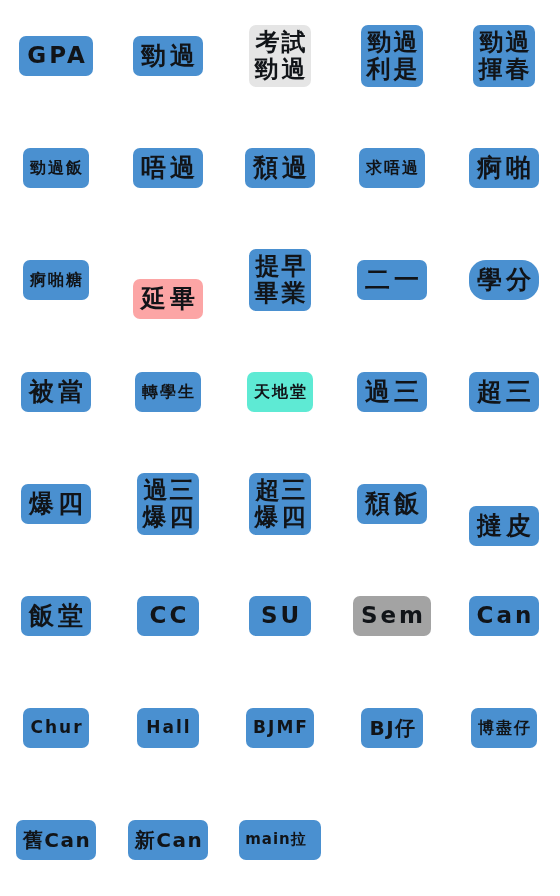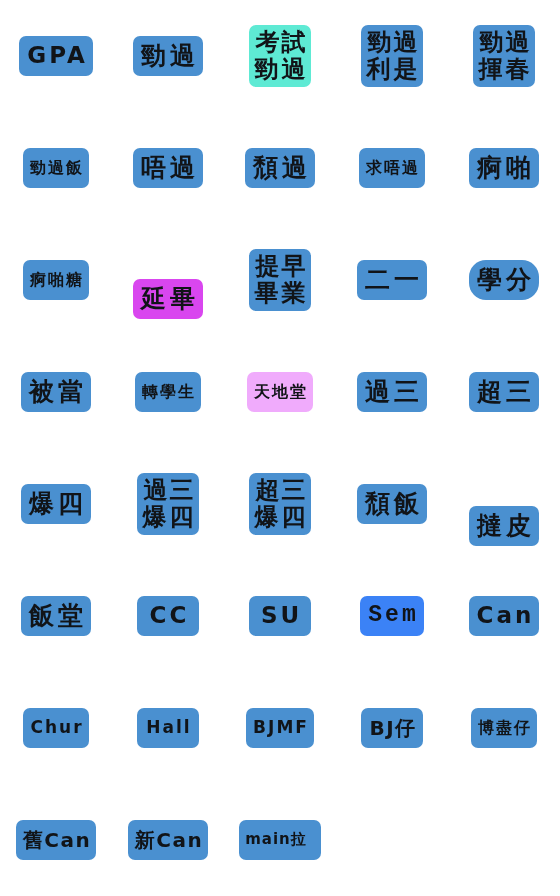--- a/index.html
+++ b/index.html
@@ -120,21 +120,21 @@
       <div class="sticker one-line latin" style="background: rgb(74, 144, 208); color: rgb(17, 20, 24);">
         <span class="ln ln1">GPA</span>
       </div>
     </div>
     <div class="cell">
       <div class="sticker one-line cjk2" style="background: rgb(74, 144, 208); color: rgb(17, 20, 24);">
         <span class="ln ln1">勁過</span>
       </div>
     </div>
     <div class="cell">
-      <div class="sticker two-line split" style="background: #5eead4; color: rgb(17, 20, 24);">
+      <div class="sticker two-line split" style="background: #e5e5e5; color: rgb(17, 20, 24);">
         <span class="ln ln1">考試</span>
         <span class="ln ln2">勁過</span>
       </div>
     </div>
     <div class="cell">
       <div class="sticker two-line split" style="background: rgb(74, 144, 208); color: rgb(17, 20, 24);">
         <span class="ln ln1">勁過</span>
         <span class="ln ln2">利是</span>
       </div>
     </div>
@@ -168,21 +168,21 @@
       <div class="sticker one-line cjk2" style="background: rgb(74, 144, 208); color: rgb(17, 20, 24);">
         <span class="ln ln1">痾啪</span>
       </div>
     </div>
     <div class="cell">
       <div class="sticker one-line cjk3" style="background: rgb(74, 144, 208); color: rgb(17, 20, 24);">
         <span class="ln ln1">痾啪糖</span>
       </div>
     </div>
     <div class="cell">
-      <div class="sticker one-line cjk2" style="background: #d946ef; color: rgb(17, 20, 24); margin-top: 37px;">
+      <div class="sticker one-line cjk2" style="background: #fca5a5; color: rgb(17, 20, 24); margin-top: 37px;">
         <span class="ln ln1">延畢</span>
       </div>
     </div>
     <div class="cell">
       <div class="sticker two-line split" style="background: rgb(74, 144, 208); color: rgb(17, 20, 24);">
         <span class="ln ln1">提早</span>
         <span class="ln ln2">畢業</span>
       </div>
     </div>
     <div class="cell">
@@ -199,21 +199,21 @@
       <div class="sticker one-line cjk2" style="background: rgb(74, 144, 208); color: rgb(17, 20, 24);">
         <span class="ln ln1">被當</span>
       </div>
     </div>
     <div class="cell">
       <div class="sticker one-line cjk3" style="background: rgb(74, 144, 208); color: rgb(17, 20, 24);">
         <span class="ln ln1">轉學生</span>
       </div>
     </div>
     <div class="cell">
-      <div class="sticker one-line cjk3" style="background: #f0abfc; color: rgb(17, 20, 24);">
+      <div class="sticker one-line cjk3" style="background: #5eead4; color: rgb(17, 20, 24);">
         <span class="ln ln1">天地堂</span>
       </div>
     </div>
     <div class="cell">
       <div class="sticker one-line cjk2" style="background: rgb(74, 144, 208); color: rgb(17, 20, 24);">
         <span class="ln ln1">過三</span>
       </div>
     </div>
     <div class="cell">
       <div class="sticker one-line cjk2" style="background: rgb(74, 144, 208); color: rgb(17, 20, 24);">
@@ -256,21 +256,21 @@
       <div class="sticker one-line latin" style="background: rgb(74, 144, 208); color: rgb(17, 20, 24);">
         <span class="ln ln1">CC</span>
       </div>
     </div>
     <div class="cell">
       <div class="sticker one-line latin" style="background: rgb(74, 144, 208); color: rgb(17, 20, 24);">
         <span class="ln ln1">SU</span>
       </div>
     </div>
     <div class="cell">
-      <div class="sticker one-line latin" style="background: #3b82f6; color: rgb(17, 20, 24); font-family: Liberation Mono, monospace;">
+      <div class="sticker one-line latin" style="background: #a3a3a3; color: rgb(17, 20, 24);">
         <span class="ln ln1">Sem</span>
       </div>
     </div>
     <div class="cell">
       <div class="sticker one-line latin" style="background: rgb(74, 144, 208); color: rgb(17, 20, 24);">
         <span class="ln ln1">Can</span>
       </div>
     </div>
     <div class="cell">
       <div class="sticker one-line latin-sm" style="background: rgb(74, 144, 208); color: rgb(17, 20, 24);">

